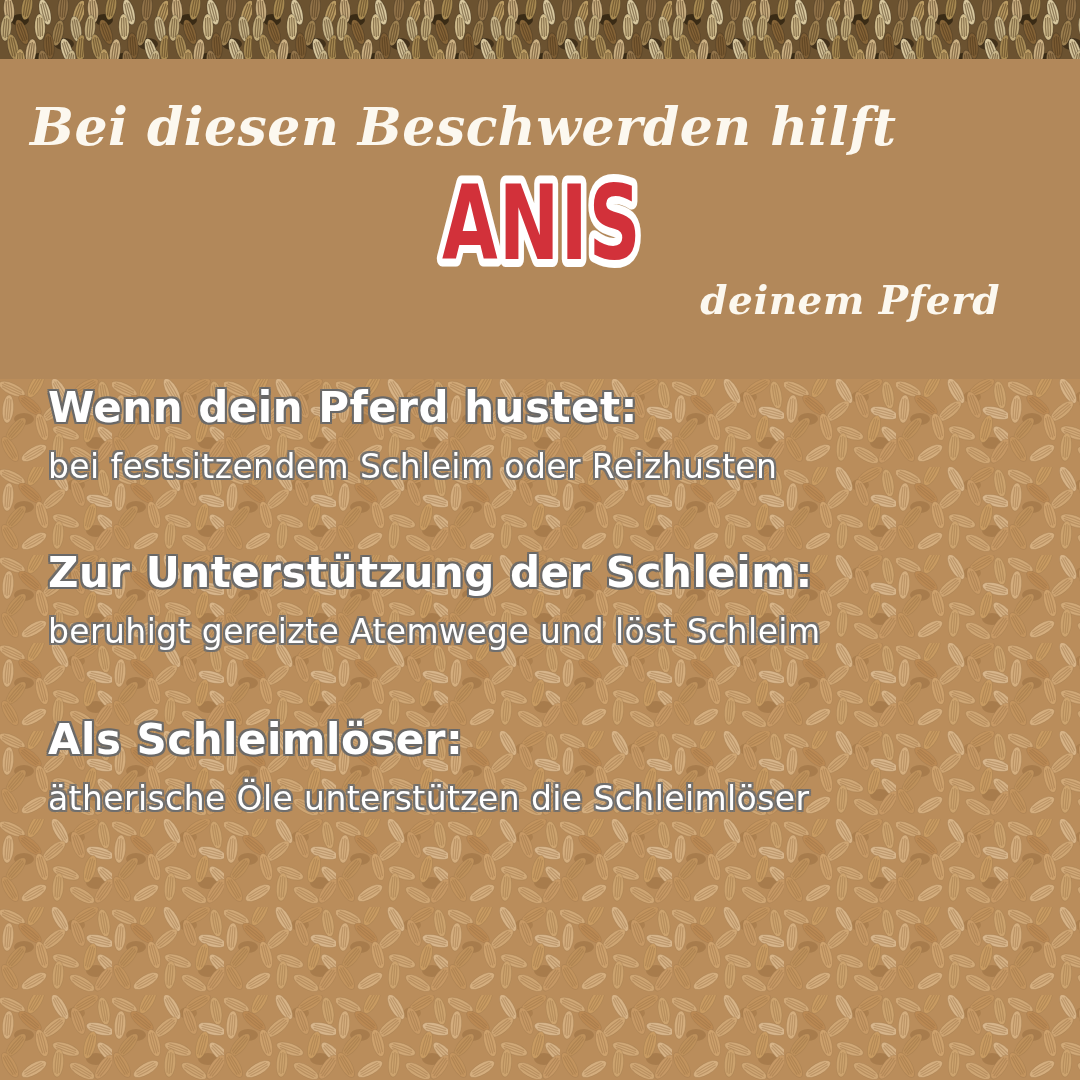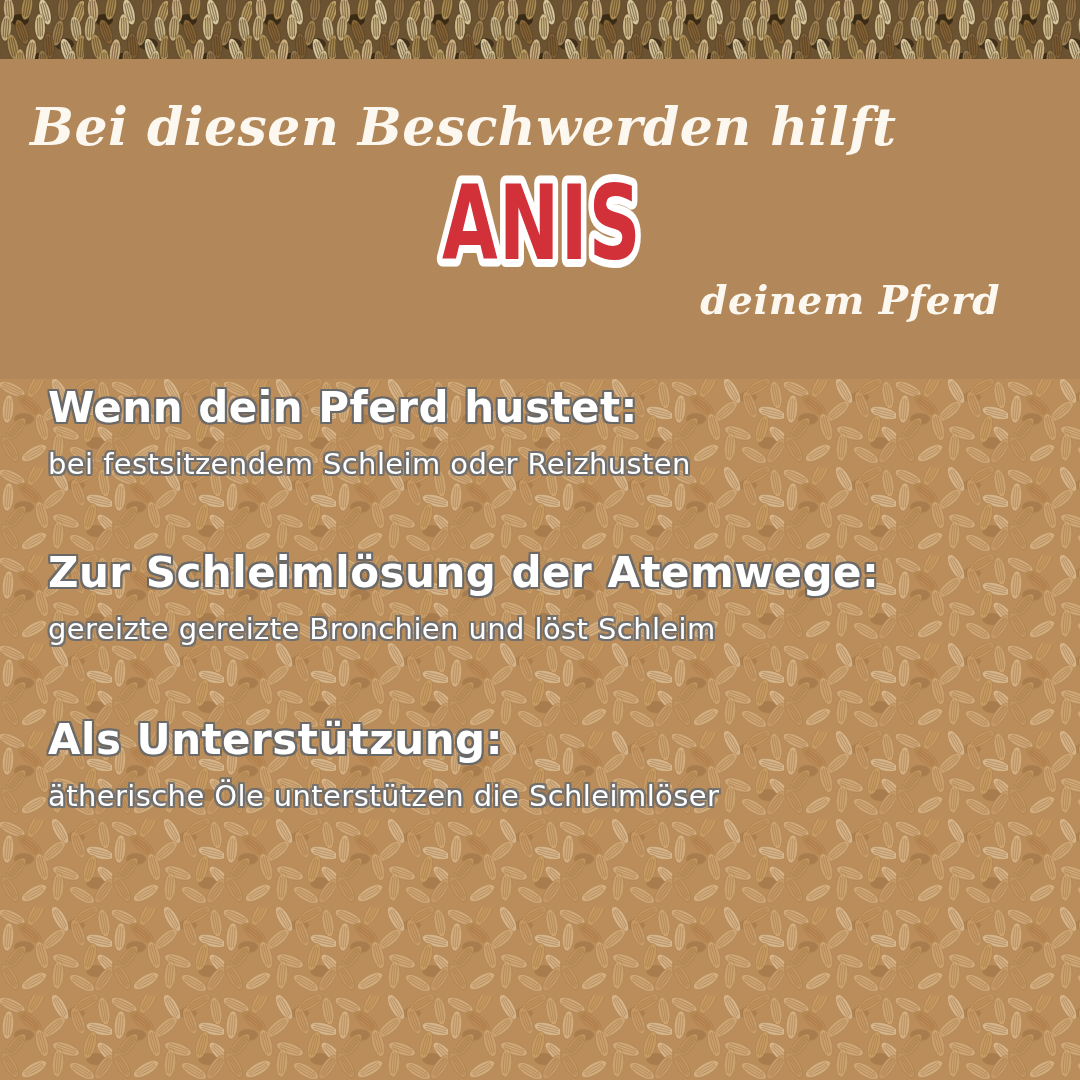--- a/index.html
+++ b/index.html
@@ -63,21 +63,21 @@
   .benefit .heading {
     font-size: 42px; font-weight: 700; line-height: 1.1;
     letter-spacing: 0.5px; margin: 0 0 17px 0;
     text-shadow:
       -2px -2px 0 rgba(105,105,105,.85),  2px -2px 0 rgba(105,105,105,.85),
       -2px  2px 0 rgba(105,105,105,.85),  2px  2px 0 rgba(105,105,105,.85),
        0   -2px 0 rgba(105,105,105,.85),  0    2px 0 rgba(105,105,105,.85),
       -2px  0   0 rgba(105,105,105,.85),  2px  0   0 rgba(105,105,105,.85);
   }
   .benefit .detail {
-    font-size: 29px; font-weight: 400; line-height: 1.15;
+    font-size: 33px; font-weight: 400; line-height: 1.15;
     letter-spacing: 0.4px; margin: 0;
     text-shadow:
       -2px -2px 0 rgba(110,110,110,.8),  2px -2px 0 rgba(110,110,110,.8),
       -2px  2px 0 rgba(110,110,110,.8),  2px  2px 0 rgba(110,110,110,.8),
        0   -2px 0 rgba(110,110,110,.8),  0    2px 0 rgba(110,110,110,.8),
       -2px  0   0 rgba(110,110,110,.8),  2px  0   0 rgba(110,110,110,.8);
   }
   .benefit-1 { top: 6px; }
   .benefit-2 { top: 171px; }
   .benefit-3 { top: 338px; }
@@ -168,22 +168,22 @@
       </defs>
       <rect width="1080" height="701" fill="url(#seedsBody)"></rect>
     </svg>
     <div class="wash"></div>
 
     <div class="benefit benefit-1">
       <p class="heading">Wenn dein Pferd hustet:</p>
       <p class="detail">bei festsitzendem Schleim oder Reizhusten</p>
     </div>
     <div class="benefit benefit-2">
-      <p class="heading">Zur Schleimlösung der Atemwege:</p>
-      <p class="detail">gereizte gereizte Bronchien und löst Schleim</p>
+      <p class="heading">Zur Unterstützung der Schleim:</p>
+      <p class="detail">beruhigt gereizte Atemwege und löst Schleim</p>
     </div>
     <div class="benefit benefit-3">
-      <p class="heading">Als Unterstützung:</p>
+      <p class="heading">Als Schleimlöser:</p>
       <p class="detail">ätherische Öle unterstützen die Schleimlöser</p>
     </div>
   </div>
 
 </div>
 
 </body></html>

